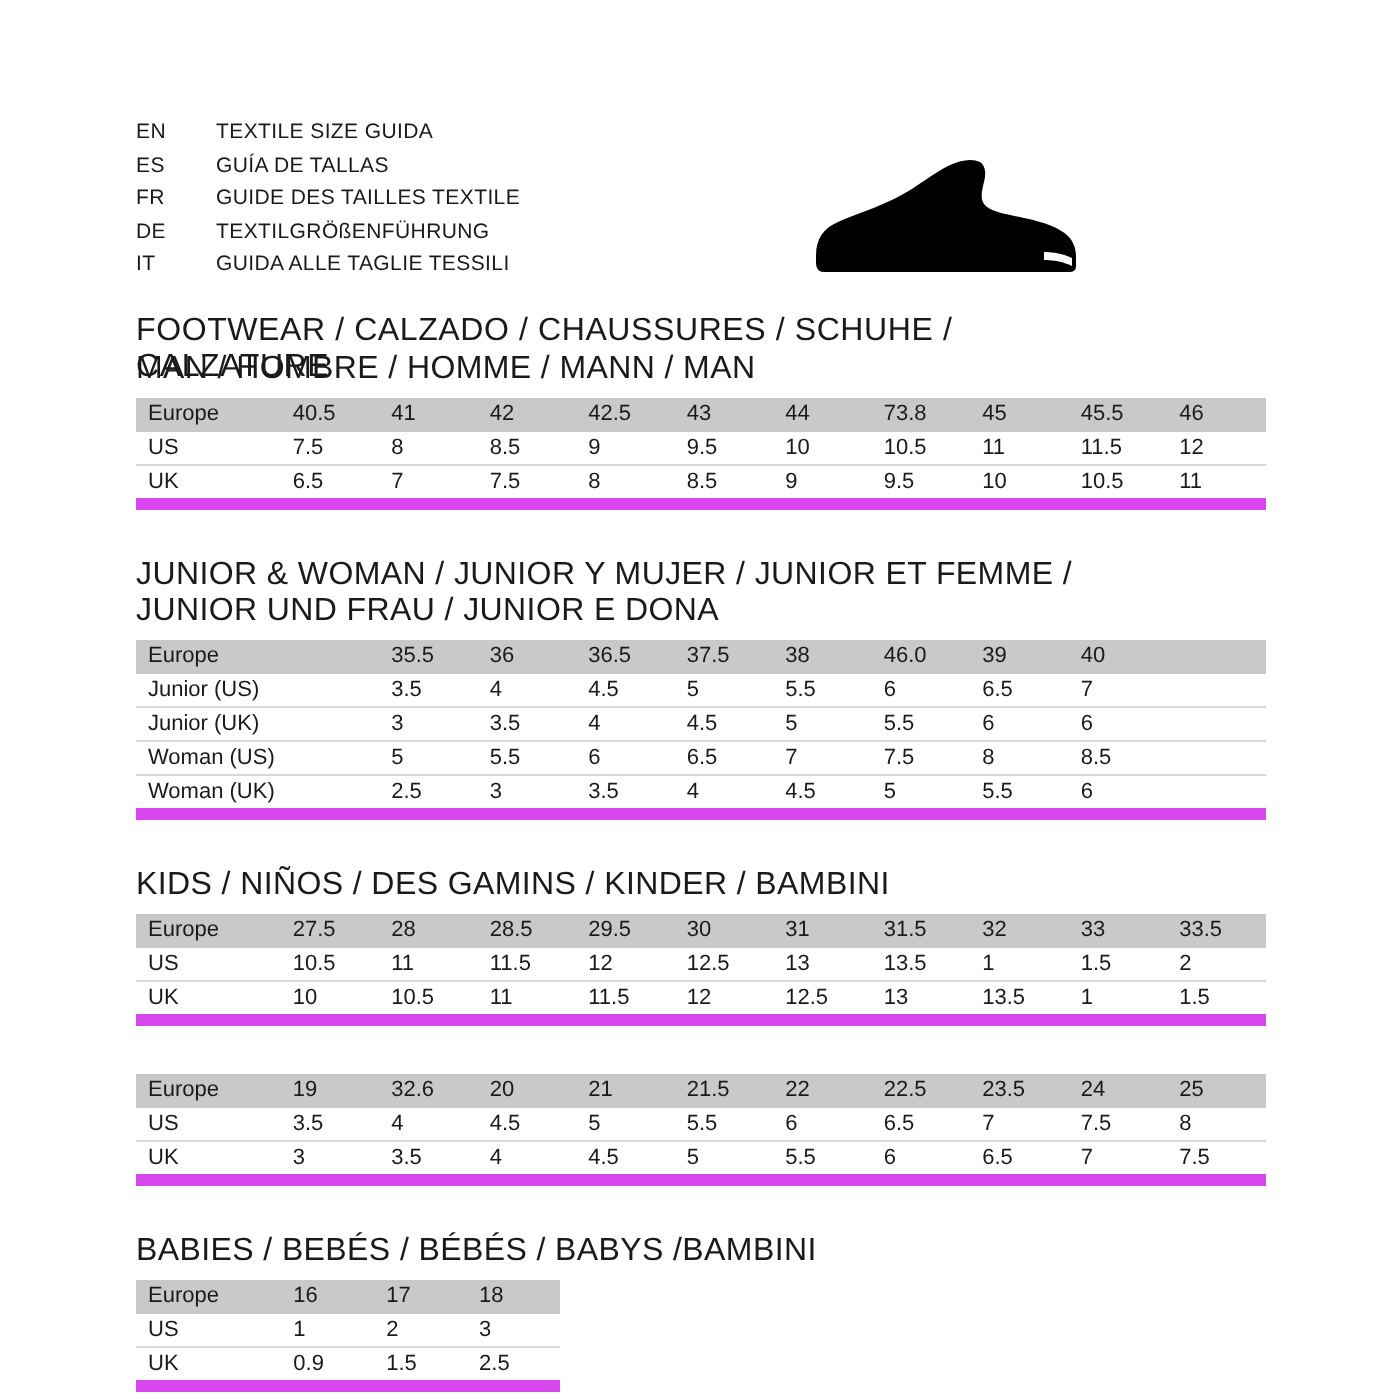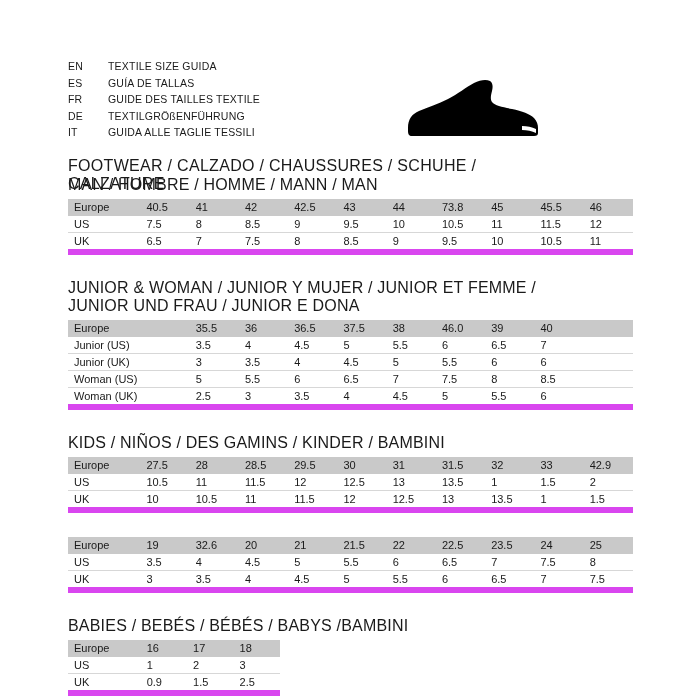--- a/index.html
+++ b/index.html
@@ -279,21 +279,21 @@
           <td class="rowlabel">Europe</td>
           <td>27.5</td>
           <td>28</td>
           <td>28.5</td>
           <td>29.5</td>
           <td>30</td>
           <td>31</td>
           <td>31.5</td>
           <td>32</td>
           <td>33</td>
-          <td>42.9</td>
+          <td>33.5</td>
         </tr>
         <tr>
           <td class="rowlabel">US</td>
           <td>10.5</td>
           <td>11</td>
           <td>11.5</td>
           <td>12</td>
           <td>12.5</td>
           <td>13</td>
           <td>13.5</td>

